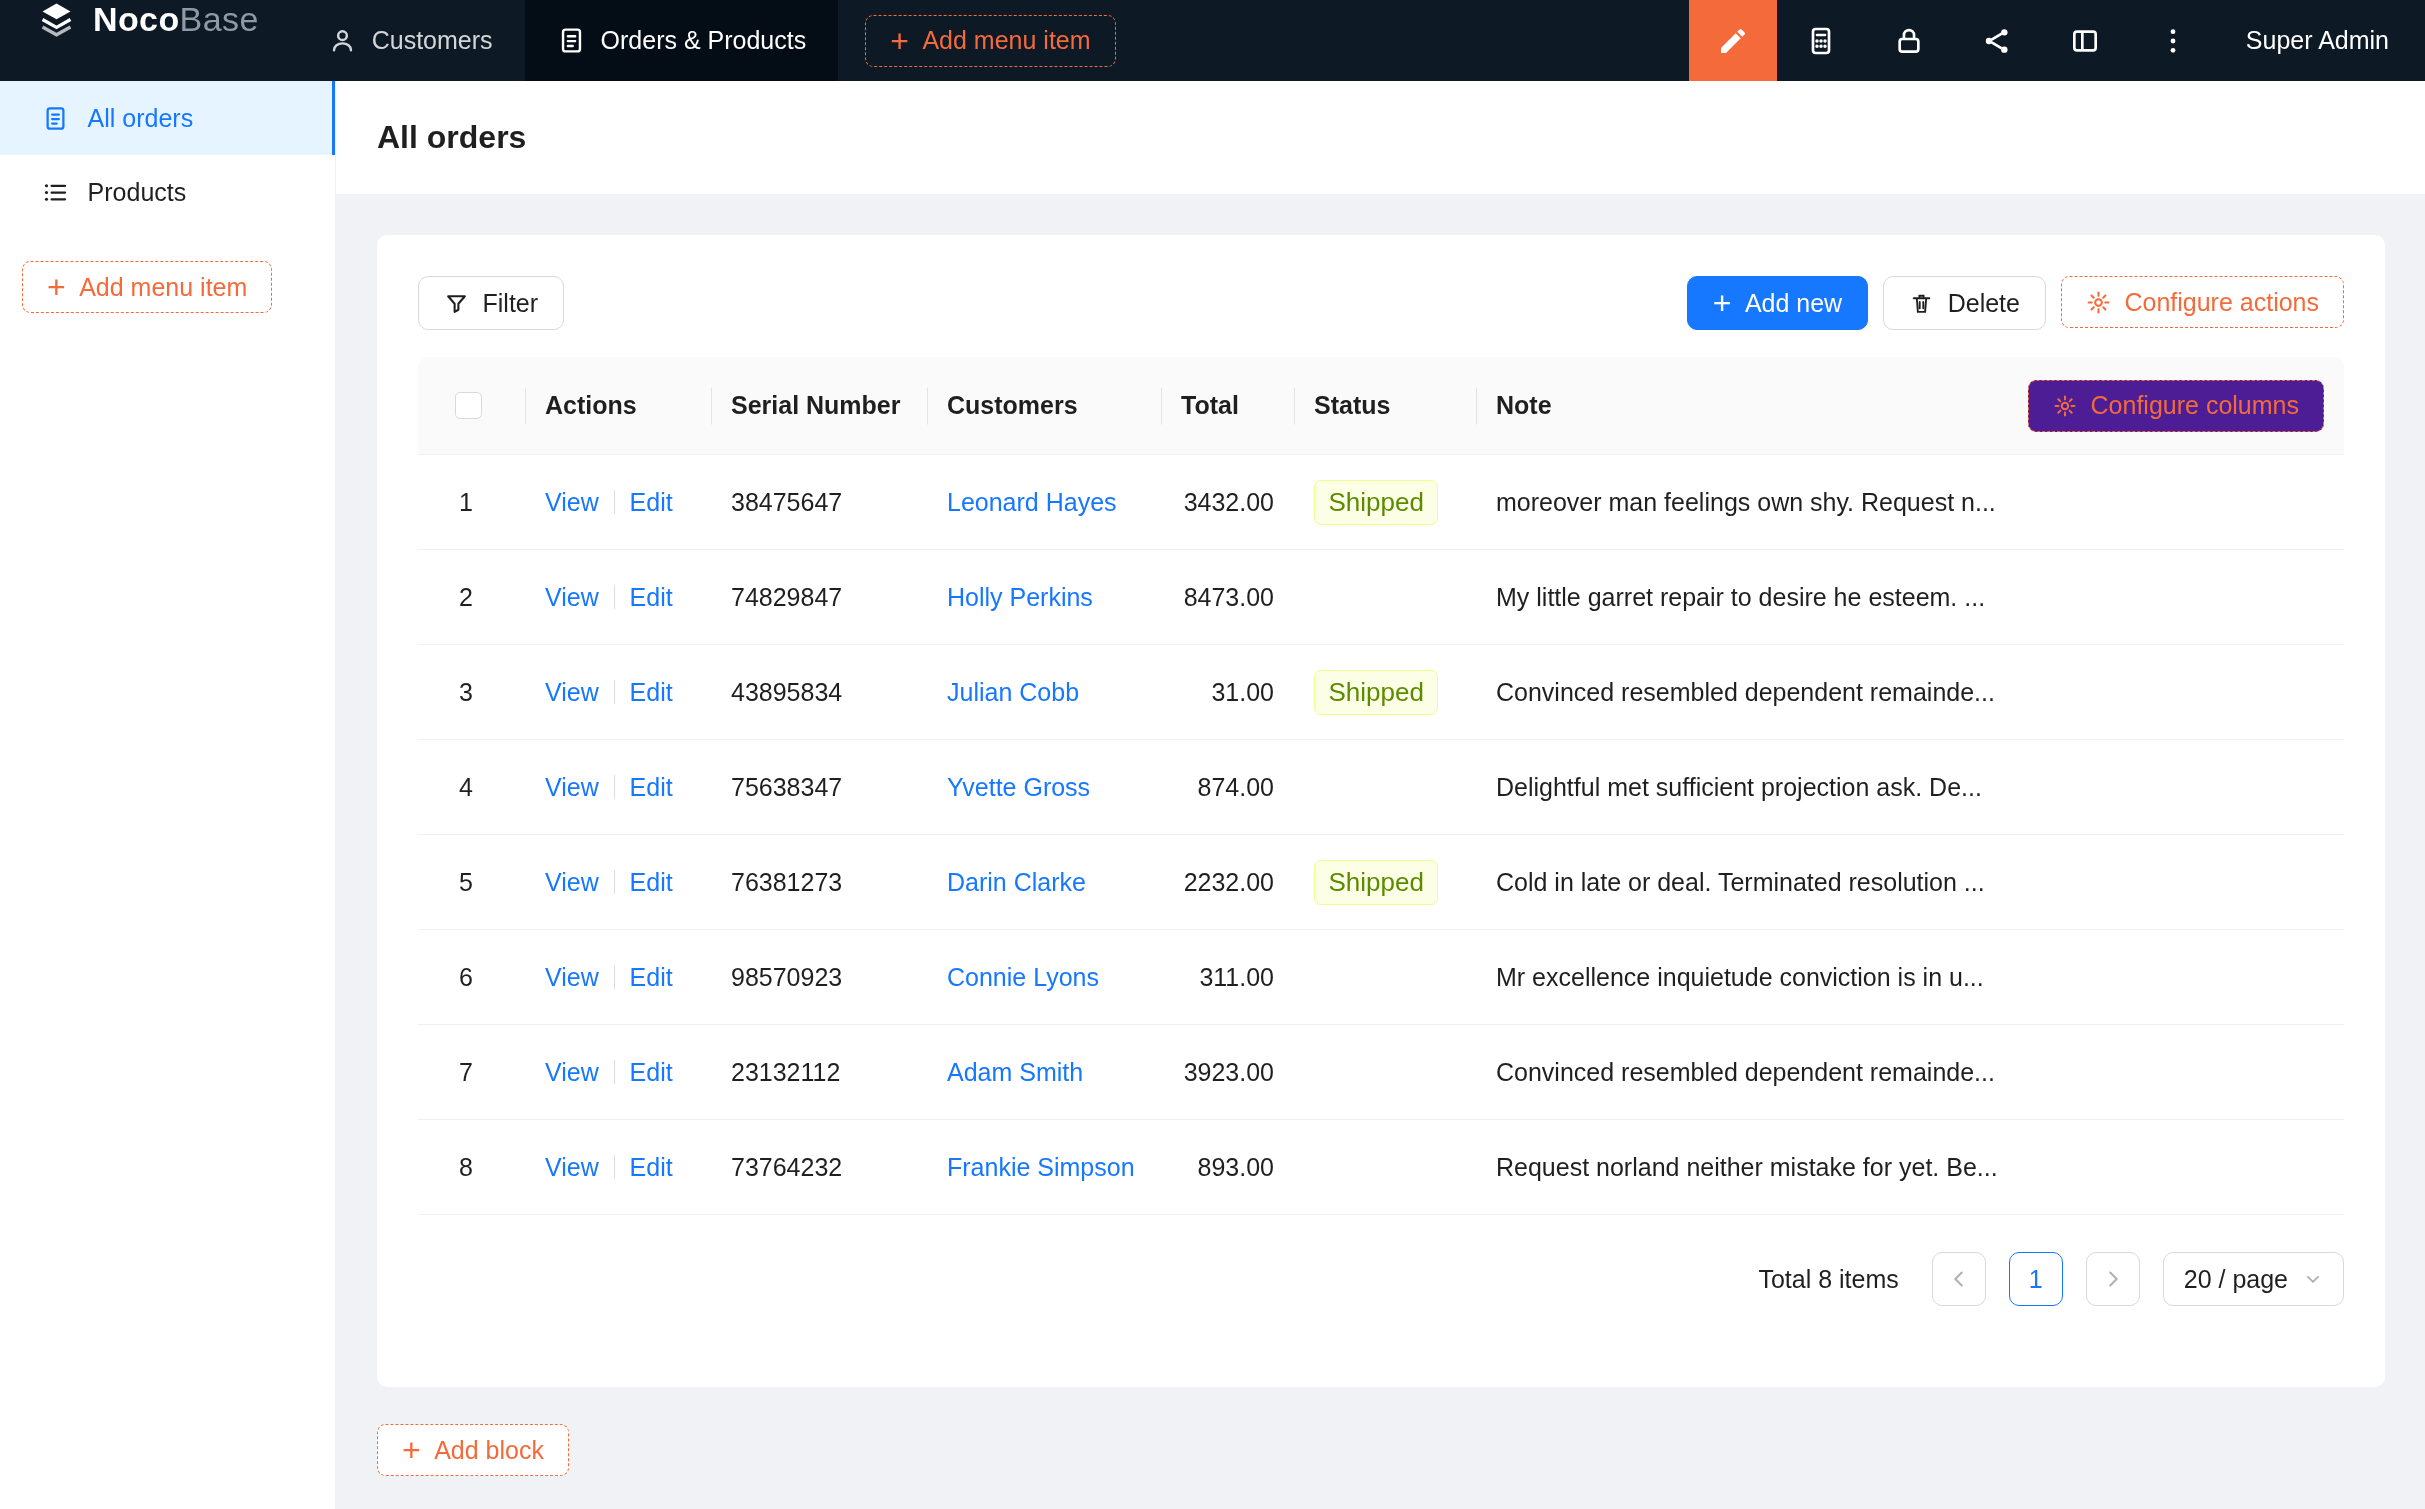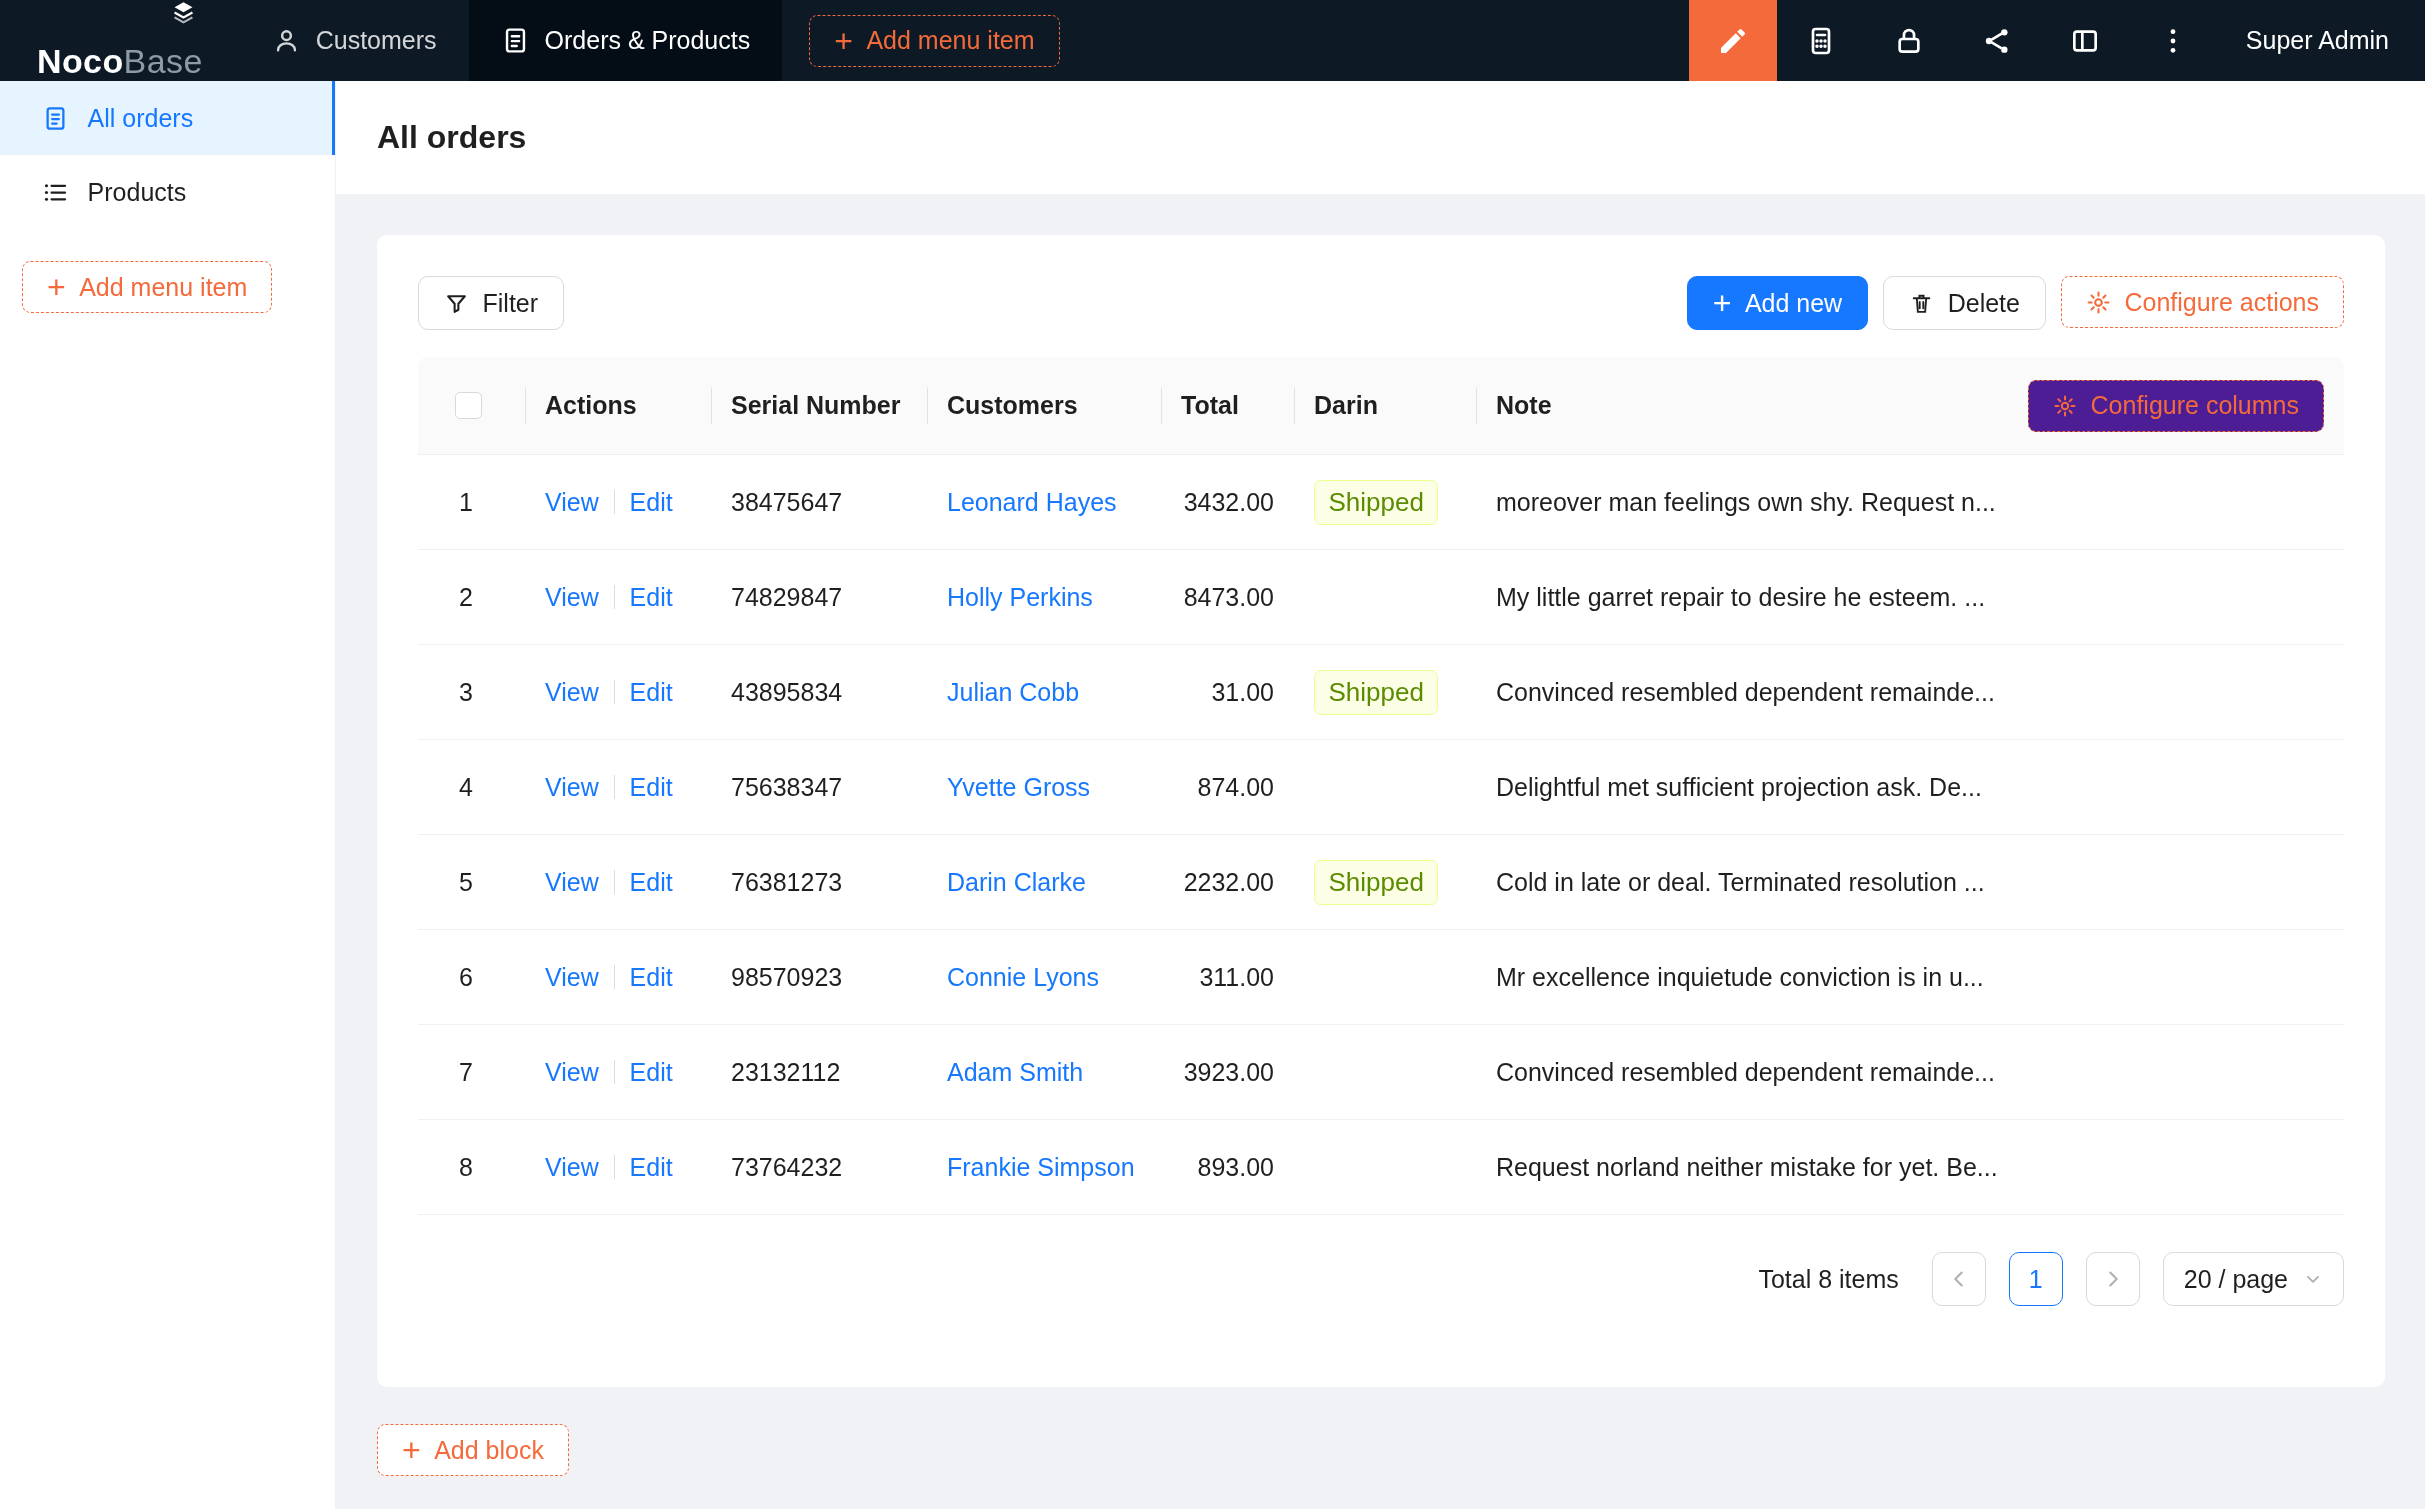--- a/index.html
+++ b/index.html
@@ -6,21 +6,21 @@
   html,body { width:2426px; height:1509px; overflow:hidden; background:#f0f2f5;
               font-family:"Liberation Sans", sans-serif; color:rgba(0,0,0,.88); }
   :root {
     --orange:#f46a3a; --blue:#1677ff; --hdr:#0d1a26; --hdr-active:#040d16;
     --border:#d9d9d9; --line:#f0f0f0;
   }
   svg { display:block; }
 
   
   .header { height:81px; background:var(--hdr); display:flex; align-items:center; }
-  .logo { display:flex; align-items:flex-end; gap:17px; padding:0 37px; height:100%; cursor:pointer;flex-direction:column; }
+  .logo { display:flex; align-items:flex-start; gap:17px; padding:0 37px; height:100%; cursor:pointer; }
   .logo-ic { width:39px; height:39px; }
   .logo-text { font-size:34px; font-weight:700; color:#fff; letter-spacing:0.4px; }
   .logo-text .base { color:#8e9aa6; font-weight:400; }
   .top-tabs { display:flex; align-items:center; height:100%; }
   .top-tab { display:flex; align-items:center; gap:15px; padding:0 32px; height:100%;
              font-size:25px; color:rgba(255,255,255,.82); cursor:pointer; }
   .top-tab.active { background:var(--hdr-active); color:#fff; }
   .top-tab svg { width:29px; height:29px; }
   .dashed-btn { display:inline-flex; align-items:center; gap:13.5px; border:1.7px dashed var(--orange);
                 color:var(--orange); background:transparent; border-radius:8.5px; font-size:25px;
@@ -239,21 +239,21 @@
 
         <div class="table">
           <div class="thead grid">
             <div class="th c-check">
               <span class="checkbox"></span>
             </div>
             <div class="th">Actions</div>
             <div class="th">Serial Number</div>
             <div class="th">Customers</div>
             <div class="th">Total</div>
-            <div class="th">Darin</div>
+            <div class="th">Status</div>
             <div class="th">Note</div>
             <button class="dashed-btn cfg-cols">
               <svg viewBox="0 0 24 24" width="24" height="24">
                 <circle cx="12" cy="12" r="3.2" fill="none" stroke="currentColor" stroke-width="2"></circle>
                 <path d="M12 2.5v3M12 18.5v3M2.5 12h3M18.5 12h3M5.3 5.3l2.1 2.1M16.6 16.6l2.1 2.1M18.7 5.3l-2.1 2.1M7.4 16.6l-2.1 2.1" stroke="currentColor" stroke-width="2" stroke-linecap="round"></path>
               </svg>
               <span>Configure columns</span>
             </button>
           </div>
 

